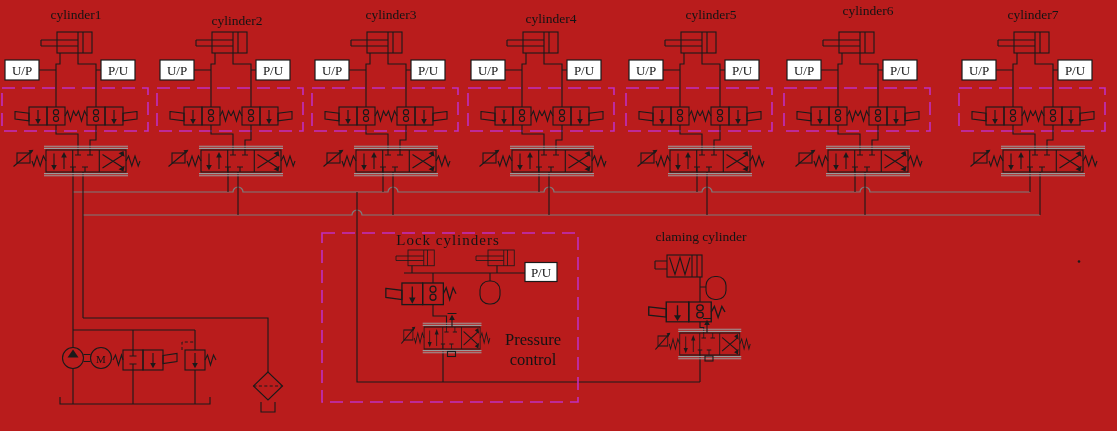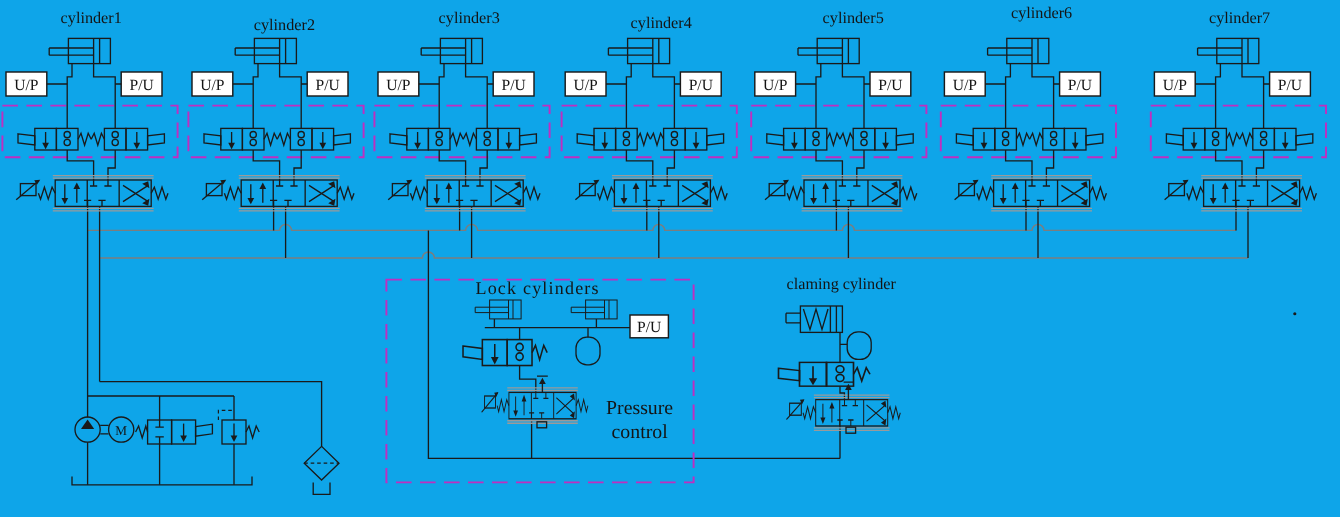--- a/index.html
+++ b/index.html
@@ -1,16 +1,16 @@
 <!DOCTYPE html>
 <html style="--highlight: #c02ec0;"><head>
 <meta charset="utf-8">
 <style>
   html,body{margin:0;padding:0;background:#ffffff;}
-  .stage{position:relative;width:1117px;height:431px;background:#0ea5e9;overflow:hidden;}
+  .stage{position:relative;width:1117px;height:431px;background:#b91c1c;overflow:hidden;}
   svg{display:block;}
   .ln{stroke:#1a1a1a;fill:none;stroke-width:1.1;}
   .bus{stroke:#7d7d7d;fill:none;stroke-width:1.2;}
   .rail{stroke:#9a9a9a;fill:none;stroke-width:1.1;}
   .mag{stroke:var(--highlight,#c02ec0);fill:none;stroke-width:1.6;stroke-dasharray:13 7;}
   .fillb{fill:#1a1a1a;stroke:none;}
   .dash{stroke:#1a1a1a;fill:none;stroke-width:1;stroke-dasharray:3 2.4;}
   .wbox{stroke:#1a1a1a;fill:#ffffff;stroke-width:1.2;}
   text{font-family:"Liberation Serif","DejaVu Serif",serif;fill:#141414;}
   .t13{font-size:13.5px;}

